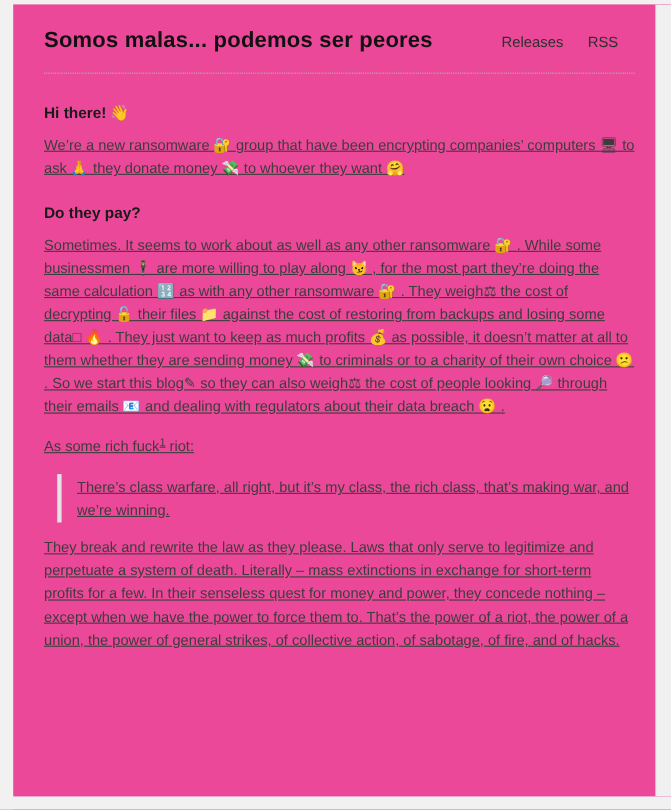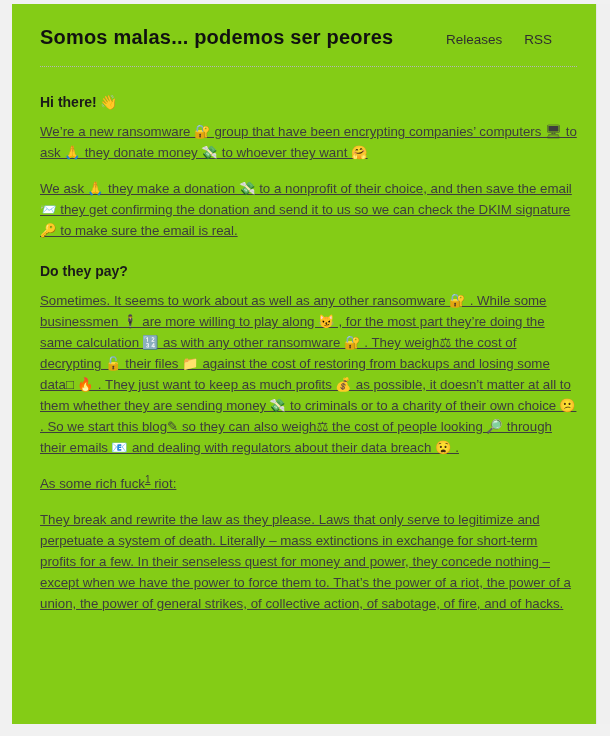--- a/index.html
+++ b/index.html
@@ -5,21 +5,21 @@
   html, body { margin: 0; padding: 0; }
   body {
     width: 610px;
     font-family: "Liberation Sans", sans-serif;
     background: #ededed;
   }
   .frame {
     box-sizing: border-box;
     width: 610px;
     height: 736px;
-    background: #84cc16;
+    background: #ec4899;
     border-style: solid;
     border-color: #f1f1f1;
     border-width: 4px 0 12px 12px;
     position: relative;
     overflow: hidden;
   }
   .scrollbar {
     position: absolute;
     top: 0; right: 0;
     width: 13px; height: 100%;
@@ -40,21 +40,21 @@
   .site-title {
     font-size: 20px;
     font-weight: bold;
     color: #111111;
     letter-spacing: 0.2px;
     margin: 0;
   }
   .nav {
     display: flex;
     gap: 22px;
-    margin-right: 25px;
+    margin-right: 15px;
   }
   .nav a {
     font-size: 13.5px;
     color: #2f2f2f;
     text-decoration: none;
     cursor: pointer;
   }
   .header-divider {
     border-bottom: 1px dotted #b5b5b5;
     margin-top: 17px;
@@ -104,30 +104,32 @@
     <div class="header-divider"></div>
 
     <main>
 
       <section>
         <h2 class="first">Hi there! 👋</h2>
         <p>We’re a new ransomware 🔐 group that have been encrypting companies’ computers 🖥 to ask 🙏 they donate money 💸 to whoever they want 🤗</p>
       </section>
 
       <section>
-        <p>We ask 🙏 they make a donation 💸 to a nonprofit of their choice, and then save the email 📨 they get confirming the donation and send it to us so we can check the DKIM signature 🔑 to make sure the email is real.</p>
       </section>
 
       <section>
         <h2>Do they pay?</h2>
         <p>Sometimes. It seems to work about as well as any other ransomware 🔐 . While some businessmen 🕴 are more willing to play along 😼 , for the most part they’re doing the same calculation 🔢 as with any other ransomware 🔐 . They weigh⚖ the cost of decrypting 🔓 their files 📁 against the cost of restoring from backups and losing some data□ 🔥 . They just want to keep as much profits 💰 as possible, it doesn’t matter at all to them whether they are sending money 💸 to criminals or to a charity of their own choice 😕 . So we start this blog✎ so they can also weigh⚖ the cost of people looking 🔎 through their emails 📧 and dealing with regulators about their data breach 😧 .</p>
       </section>
 
       <section>
         <p><span>As some rich fuck</span><sup><a>1</a></sup><span> riot:</span></p>
+        <blockquote>
+          <p>There’s class warfare, all right, but it’s my class, the rich class, that’s making war, and we’re winning.</p>
+        </blockquote>
         <p>They break and rewrite the law as they please. Laws that only serve to legitimize and perpetuate a system of death. Literally – mass extinctions in exchange for short-term profits for a few. In their senseless quest for money and power, they concede nothing – except when we have the power to force them to. That’s the power of a riot, the power of a union, the power of general strikes, of collective action, of sabotage, of fire, and of hacks.</p>
       </section>
 
     </main>
   </div>
 
   <div class="scrollbar"></div>
 </div>
 
 </body></html>

